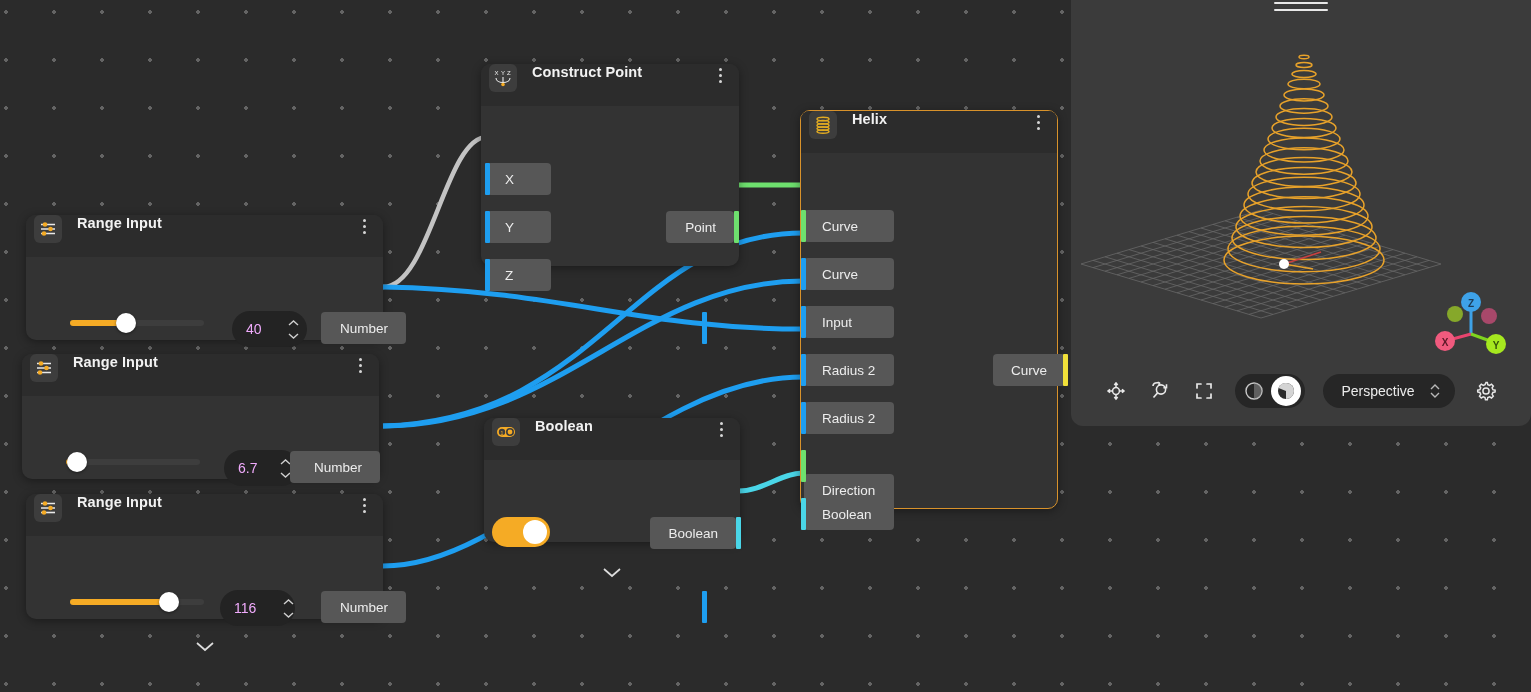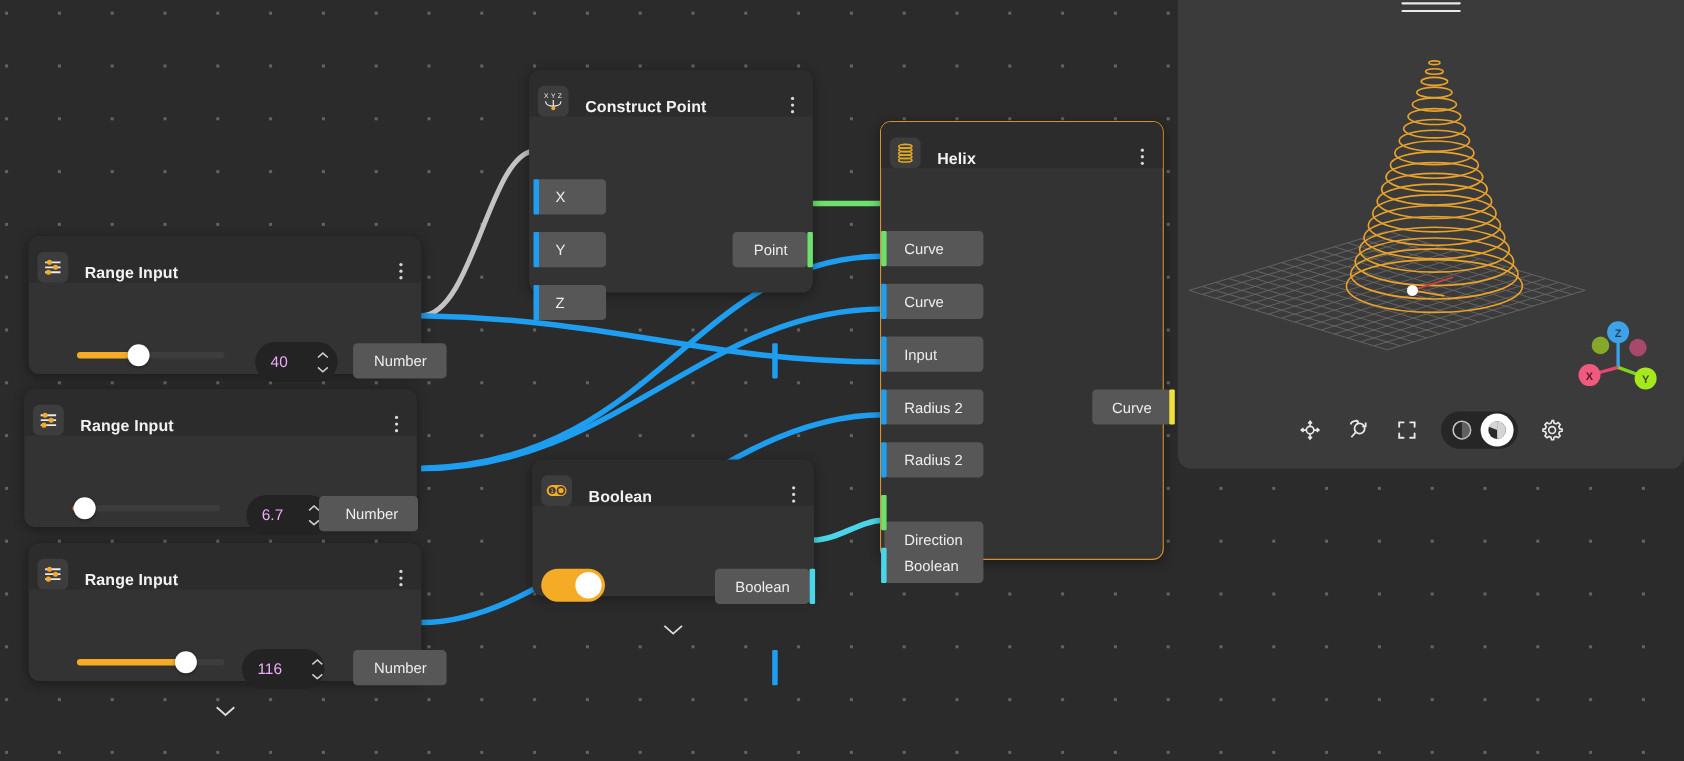--- a/index.html
+++ b/index.html
@@ -34,21 +34,21 @@
     border-radius: 10px;
     box-shadow: 0 2px 10px rgba(0,0,0,0.38);
     box-sizing: border-box;
   }
   .node.selected {
     border: 1.5px solid #d8922b;
   }
 
   .node-header {
     display: flex;
-    align-items: flex-end;
+    align-items: flex-start;
     height: 42px;
     background: #2c2c2c;
     border-radius: 9px 9px 0 0;
     padding: 0 10px 0 8px;
     box-sizing: border-box;
   }
   .node.selected .node-header {
     border-radius: 8px 8px 0 0;
   }
   .node-icon {
@@ -712,20 +712,27 @@
         </span>
         <span class="shade-btn active">
           <svg width="20" height="20" viewBox="0 0 20 20">
             <circle cx="10" cy="10" r="8" fill="#2b2b2b"></circle>
             <path d="M10 2 A8 8 0 0 1 10 18 Z" fill="#d4d4d4"></path>
             <path d="M10 10 L10 2 A8 8 0 0 0 2.5 7 Z" fill="#d4d4d4"></path>
           </svg>
         </span>
       </span>
 
+      <span class="persp">
+        <span class="label">Perspective</span>
+        <svg width="12" height="16" viewBox="0 0 12 16">
+          <polyline points="2,6 6,2 10,6" fill="none" stroke="#b8b8b8" stroke-width="1.4"></polyline>
+          <polyline points="2,10 6,14 10,10" fill="none" stroke="#b8b8b8" stroke-width="1.4"></polyline>
+        </svg>
+      </span>
 
       <span class="vp-btn">
         <svg width="24" height="24" viewBox="0 0 24 24" fill="none" stroke="#e8e8e8" stroke-width="1.5">
           <circle cx="12" cy="12" r="3.1"></circle>
           <path d="M12 3.4 L13.3 3.4 L13.8 5.6 L15.6 6.4 L17.5 5.2 L19.3 7 L18.1 8.9 L18.9 10.7 L21.1 11.2 L21.1 13 L18.9 13.5 L18.1 15.3 L19.3 17.2 L17.5 19 L15.6 17.8 L13.8 18.6 L13.3 20.8 L11.5 20.8 L11 18.6 L9.2 17.8 L7.3 19 L5.5 17.2 L6.7 15.3 L5.9 13.5 L3.7 13 L3.7 11.2 L5.9 10.7 L6.7 8.9 L5.5 7 L7.3 5.2 L9.2 6.4 L11 5.6 Z"></path>
         </svg>
       </span>
     </div>
   </div>
 

